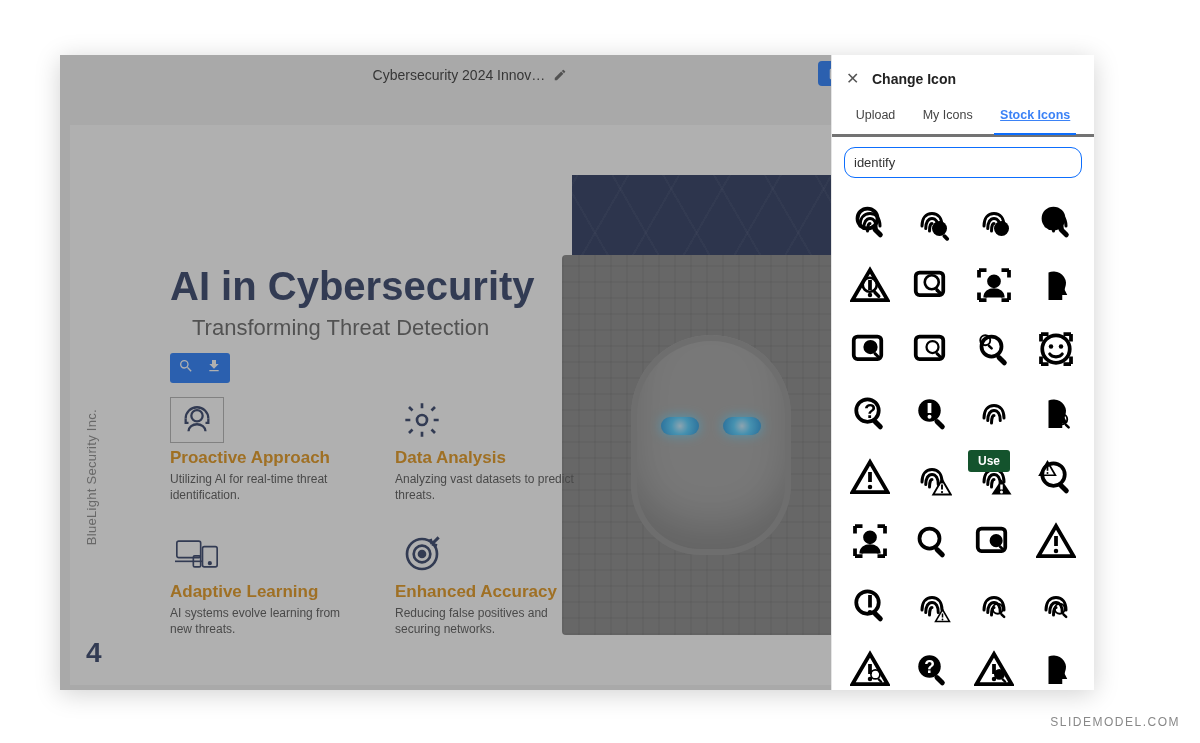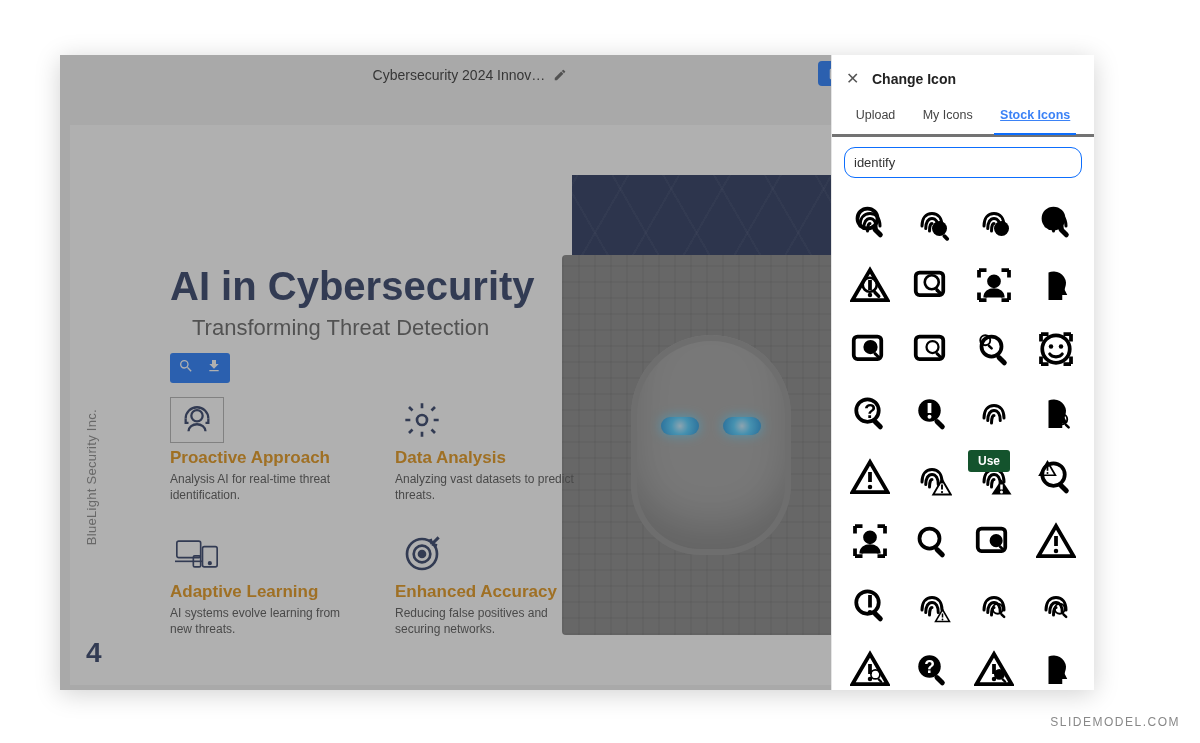--- a/index.html
+++ b/index.html
@@ -359,21 +359,21 @@
         <div class="feature">
           <div class="icon-wrap">
             <svg width="34" height="34" viewBox="0 0 24 24" fill="none" stroke="#1b2a56" stroke-width="1.6">
                 <circle cx="12" cy="9" r="4"></circle>
                 <path d="M6 20c0-3 3-5 6-5s6 2 6 5"></path>
                 <path d="M4 11a8 8 0 0 1 16 0"></path>
                 <path d="M4 11v3h2M20 11v3h-2"></path>
               </svg>
           </div>
           <h3>Proactive Approach</h3>
-          <p>Analysis AI for real-time threat identification.</p>
+          <p>Utilizing AI for real-time threat identification.</p>
         </div>
 
         <div class="feature">
           <div class="icon-wrap noborder">
             <svg width="40" height="40" viewBox="0 0 24 24" fill="none" stroke="#1b2a56" stroke-width="1.6">
                 <circle cx="12" cy="12" r="3"></circle>
                 <path d="M12 2v3M12 19v3M4.2 4.2l2.1 2.1M17.7 17.7l2.1 2.1M2 12h3M19 12h3M4.2 19.8l2.1-2.1M17.7 6.3l2.1-2.1"></path>
               </svg>
           </div>
           <h3>Data Analysis</h3>

